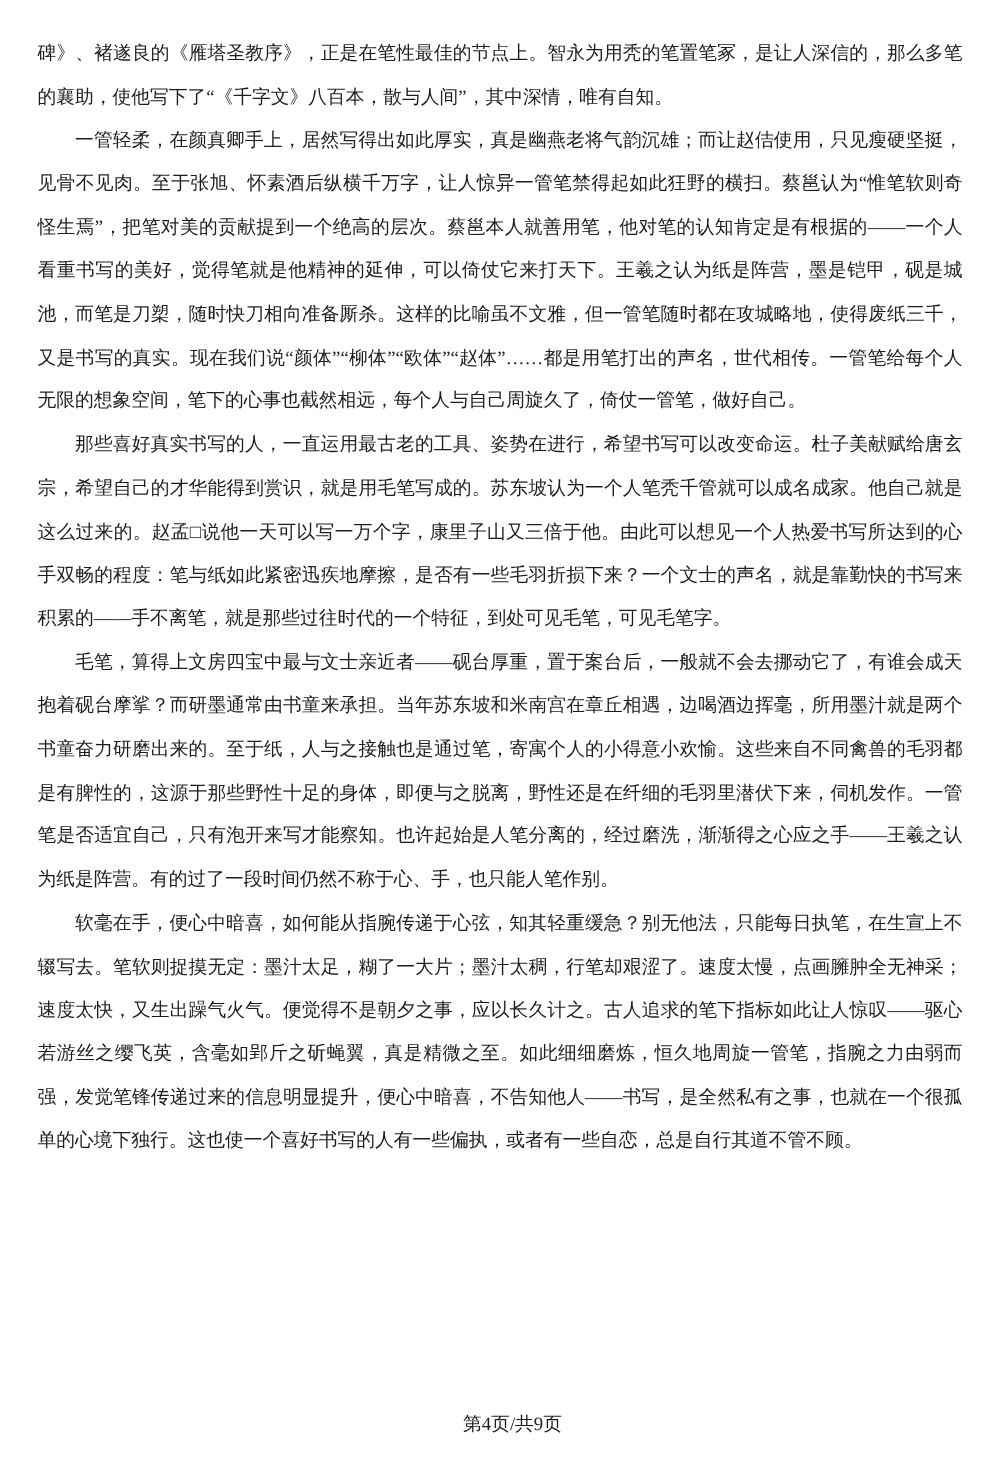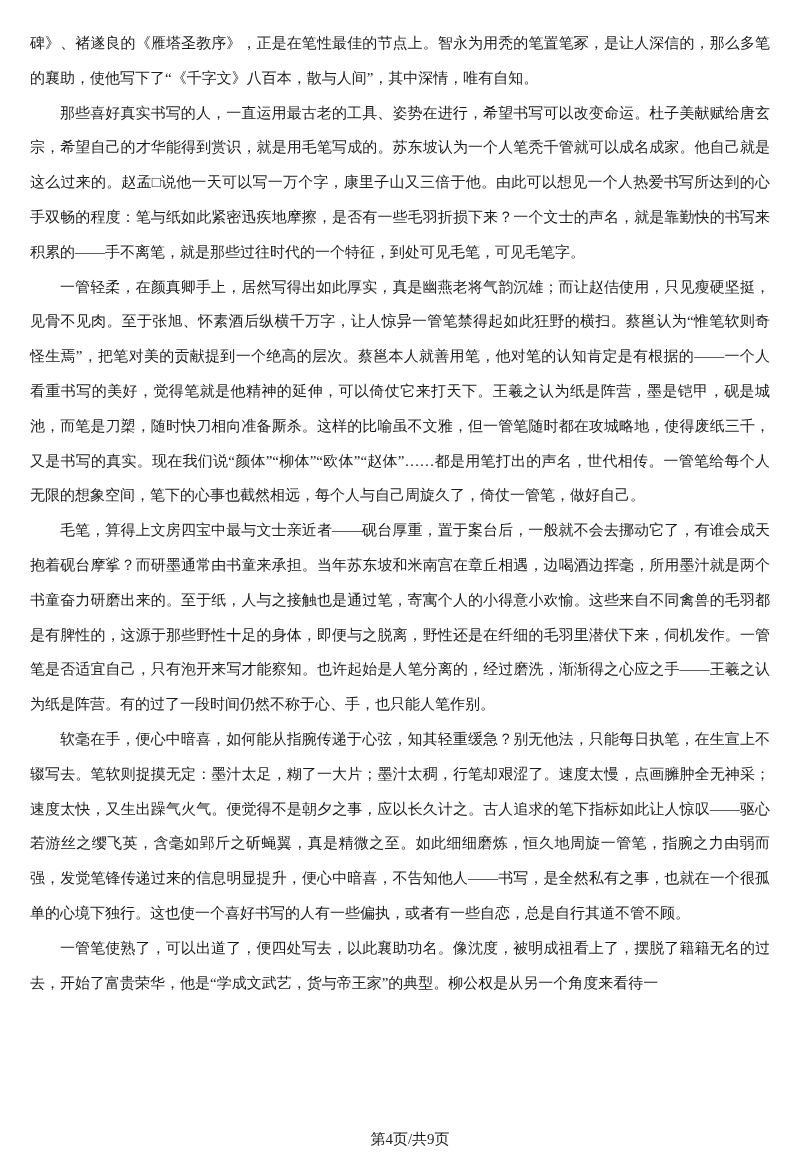--- a/index.html
+++ b/index.html
@@ -44,20 +44,19 @@
     color: #1c1c1c;
     padding-left: 20px;
   }
 </style>
 </head>
 <body>
 
 <div class="sheet">
   <div class="text-block">
     <p>碑》、褚遂良的《雁塔圣教序》，正是在笔性最佳的节点上。智永为用秃的笔置笔冢，是让人深信的，那么多笔的襄助，使他写下了“《千字文》八百本，散与人间”，其中深情，唯有自知。</p>
+    <p class="indent">一管轻柔，在颜真卿手上，居然写得出如此厚实，真是幽燕老将气韵沉雄；而让赵佶使用，只见瘦硬坚挺，见骨不见肉。至于张旭、怀素酒后纵横千万字，让人惊异一管笔禁得起如此狂野的横扫。蔡邕认为“惟笔软则奇怪生焉”，把笔对美的贡献提到一个绝高的层次。蔡邕本人就善用笔，他对笔的认知肯定是有根据的——一个人看重书写的美好，觉得笔就是他精神的延伸，可以倚仗它来打天下。王羲之认为纸是阵营，墨是铠甲，砚是城池，而笔是刀槊，随时快刀相向准备厮杀。这样的比喻虽不文雅，但一管笔随时都在攻城略地，使得废纸三千，又是书写的真实。现在我们说“颜体”“柳体”“欧体”“赵体”……都是用笔打出的声名，世代相传。一管笔给每个人无限的想象空间，笔下的心事也截然相远，每个人与自己周旋久了，倚仗一管笔，做好自己。</p>
     <p class="indent">那些喜好真实书写的人，一直运用最古老的工具、姿势在进行，希望书写可以改变命运。杜子美献赋给唐玄宗，希望自己的才华能得到赏识，就是用毛笔写成的。苏东坡认为一个人笔秃千管就可以成名成家。他自己就是这么过来的。赵孟□说他一天可以写一万个字，康里子山又三倍于他。由此可以想见一个人热爱书写所达到的心手双畅的程度：笔与纸如此紧密迅疾地摩擦，是否有一些毛羽折损下来？一个文士的声名，就是靠勤快的书写来积累的——手不离笔，就是那些过往时代的一个特征，到处可见毛笔，可见毛笔字。</p>
-    <p class="indent">一管轻柔，在颜真卿手上，居然写得出如此厚实，真是幽燕老将气韵沉雄；而让赵佶使用，只见瘦硬坚挺，见骨不见肉。至于张旭、怀素酒后纵横千万字，让人惊异一管笔禁得起如此狂野的横扫。蔡邕认为“惟笔软则奇怪生焉”，把笔对美的贡献提到一个绝高的层次。蔡邕本人就善用笔，他对笔的认知肯定是有根据的——一个人看重书写的美好，觉得笔就是他精神的延伸，可以倚仗它来打天下。王羲之认为纸是阵营，墨是铠甲，砚是城池，而笔是刀槊，随时快刀相向准备厮杀。这样的比喻虽不文雅，但一管笔随时都在攻城略地，使得废纸三千，又是书写的真实。现在我们说“颜体”“柳体”“欧体”“赵体”……都是用笔打出的声名，世代相传。一管笔给每个人无限的想象空间，笔下的心事也截然相远，每个人与自己周旋久了，倚仗一管笔，做好自己。</p>
     <p class="indent">毛笔，算得上文房四宝中最与文士亲近者——砚台厚重，置于案台后，一般就不会去挪动它了，有谁会成天抱着砚台摩挲？而研墨通常由书童来承担。当年苏东坡和米南宫在章丘相遇，边喝酒边挥毫，所用墨汁就是两个书童奋力研磨出来的。至于纸，人与之接触也是通过笔，寄寓个人的小得意小欢愉。这些来自不同禽兽的毛羽都是有脾性的，这源于那些野性十足的身体，即便与之脱离，野性还是在纤细的毛羽里潜伏下来，伺机发作。一管笔是否适宜自己，只有泡开来写才能察知。也许起始是人笔分离的，经过磨洗，渐渐得之心应之手——王羲之认为纸是阵营。有的过了一段时间仍然不称于心、手，也只能人笔作别。</p>
     <p class="indent">软毫在手，便心中暗喜，如何能从指腕传递于心弦，知其轻重缓急？别无他法，只能每日执笔，在生宣上不辍写去。笔软则捉摸无定：墨汁太足，糊了一大片；墨汁太稠，行笔却艰涩了。速度太慢，点画臃肿全无神采；速度太快，又生出躁气火气。便觉得不是朝夕之事，应以长久计之。古人追求的笔下指标如此让人惊叹——驱心若游丝之缨飞英，含毫如郢斤之斫蝇翼，真是精微之至。如此细细磨炼，恒久地周旋一管笔，指腕之力由弱而强，发觉笔锋传递过来的信息明显提升，便心中暗喜，不告知他人——书写，是全然私有之事，也就在一个很孤单的心境下独行。这也使一个喜好书写的人有一些偏执，或者有一些自恋，总是自行其道不管不顾。</p>
-    <p class="indent">一管笔使熟了，可以出道了，便四处写去，以此襄助功名。像沈度，被明成祖看上了，摆脱了籍籍无名的过去，开始了富贵荣华，他是“学成文武艺，货与帝王家”的典型。柳公权是从另一个角度来看待一</p>
   </div>
   <div class="page-footer">第4页/共9页</div>
 </div>
 
 </body></html>

